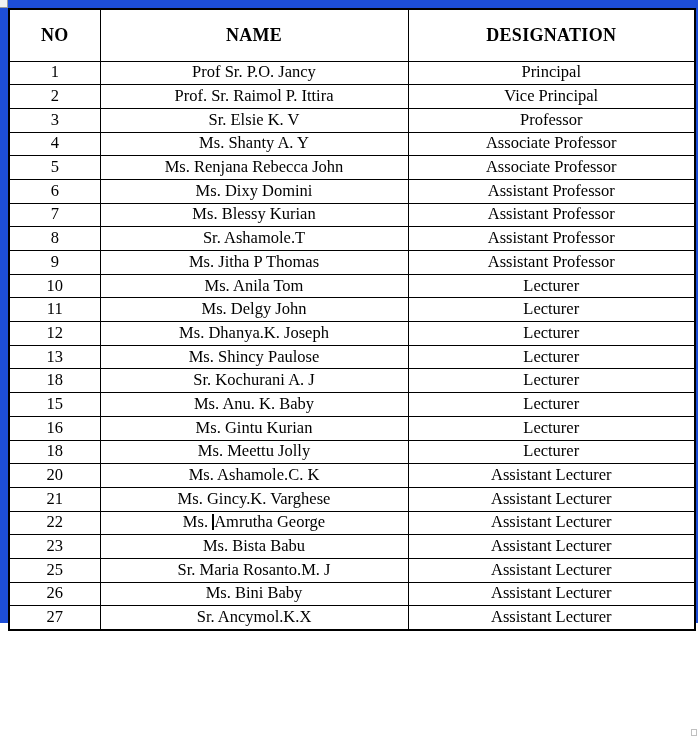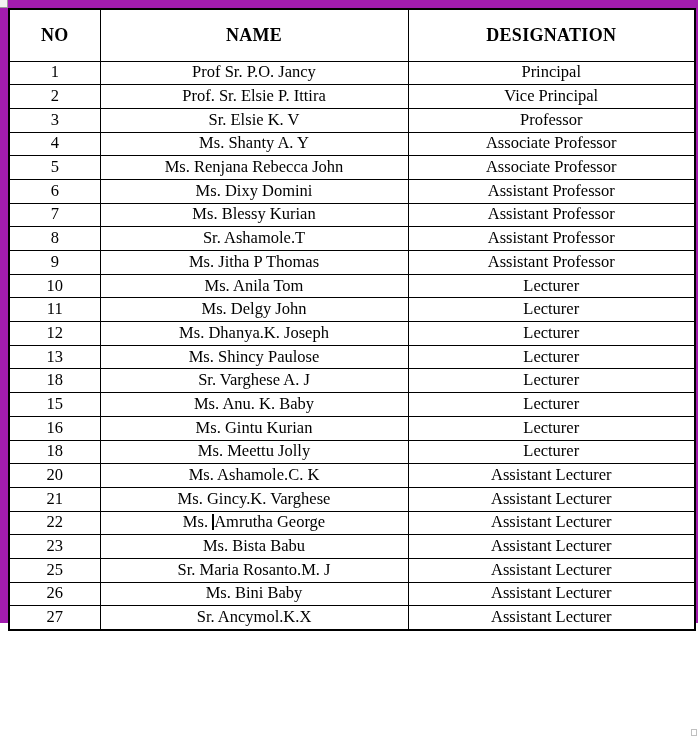--- a/index.html
+++ b/index.html
@@ -9,21 +9,21 @@
     width: 698px;
     height: 738px;
     background: #ffffff;
     font-family: "Liberation Serif", serif;
     overflow: hidden;
   }
   .page {
     position: relative;
     width: 698px;
     height: 623px;
-    background: #a21caf;
+    background: #1d4ed8;
   }
   
   .move-handle {
     position: absolute;
     left: -3px;
     top: -3px;
     width: 11px;
     height: 11px;
     background: #f2f2f2;
     border: 1px solid #9a9a9a;
@@ -99,21 +99,21 @@
       </tr>
     </thead>
     <tbody>
         <tr>
           <td>1</td>
           <td>Prof Sr. P.O. Jancy</td>
           <td>Principal</td>
         </tr>
         <tr>
           <td>2</td>
-          <td>Prof. Sr. Elsie P. Ittira</td>
+          <td>Prof. Sr. Raimol P. Ittira</td>
           <td>Vice Principal</td>
         </tr>
         <tr>
           <td>3</td>
           <td>Sr. Elsie K. V</td>
           <td>Professor</td>
         </tr>
         <tr>
           <td>4</td>
           <td>Ms. Shanty A. Y</td>
@@ -159,21 +159,21 @@
           <td>Ms. Dhanya.K. Joseph</td>
           <td>Lecturer</td>
         </tr>
         <tr>
           <td>13</td>
           <td>Ms. Shincy Paulose</td>
           <td>Lecturer</td>
         </tr>
         <tr>
           <td>18</td>
-          <td>Sr. Varghese A. J</td>
+          <td>Sr. Kochurani A. J</td>
           <td>Lecturer</td>
         </tr>
         <tr>
           <td>15</td>
           <td>Ms. Anu. K. Baby</td>
           <td>Lecturer</td>
         </tr>
         <tr>
           <td>16</td>
           <td>Ms. Gintu Kurian</td>

